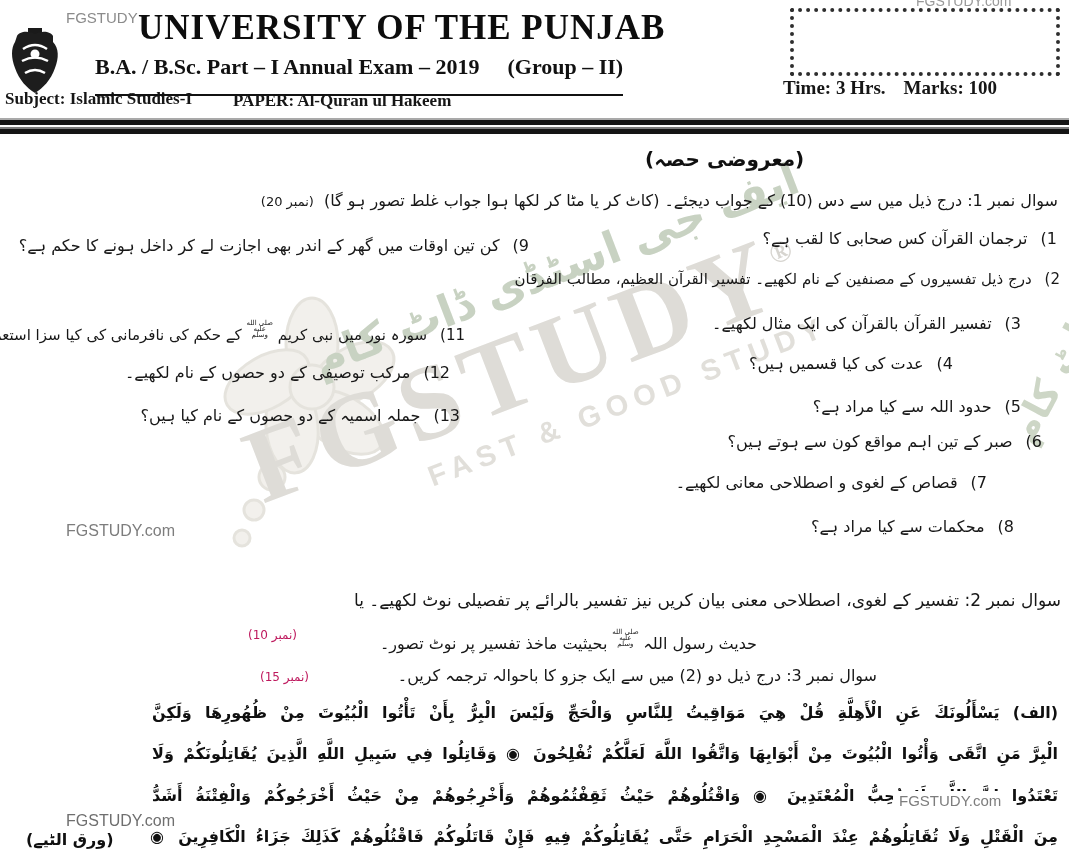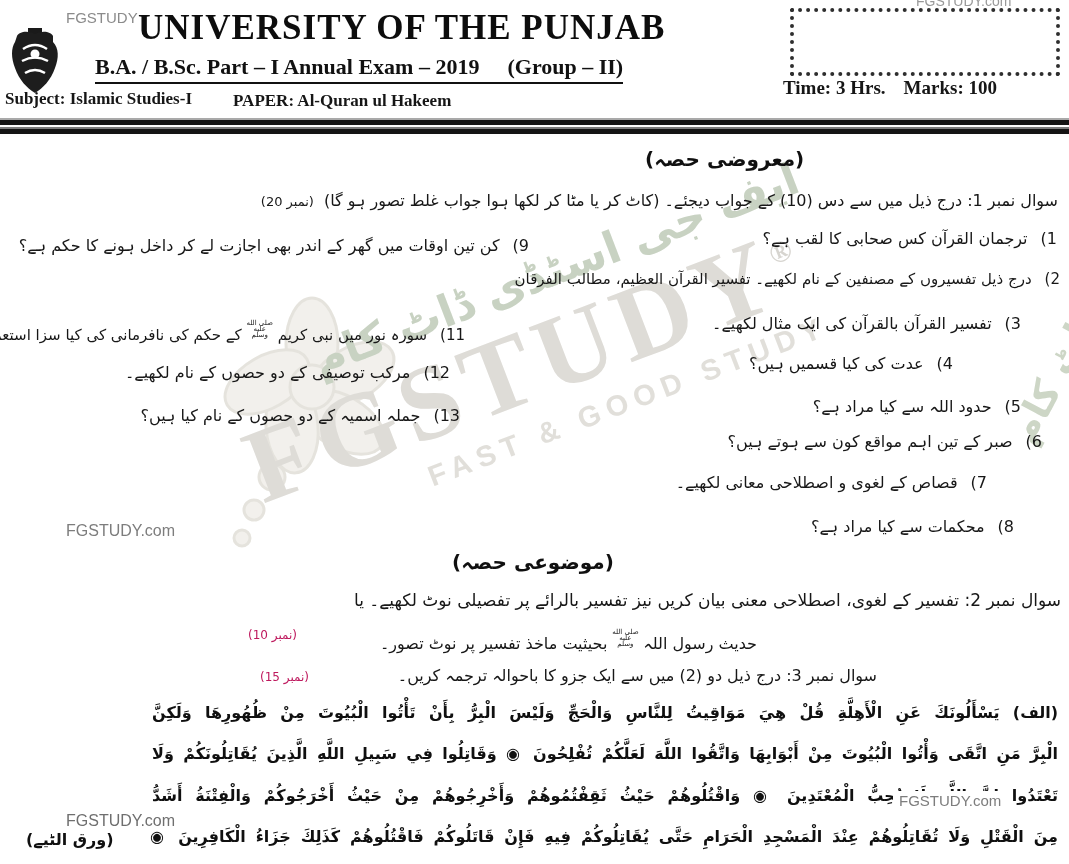--- a/index.html
+++ b/index.html
@@ -10,21 +10,21 @@
   }
   .abs{position:absolute;}
   
   .uni-title{
     left:138px;top:8px;font-family:"Liberation Serif",serif;
     font-size:35px;font-weight:bold;letter-spacing:1px;color:#0d0d0d;white-space:nowrap;
   }
   .exam-line{
     left:95px;top:54px;font-family:"Liberation Serif",serif;
     font-size:22px;font-weight:bold;color:#111;white-space:nowrap;
-    border-bottom:2.5px solid #111;padding-bottom:2px;
+    border-bottom:2.5px solid #111;padding-bottom:14px;
   }
   .exam-line .grp{margin-left:28px;}
   .subject-line{left:5px;top:89px;font-family:"Liberation Serif",serif;font-size:17px;font-weight:bold;}
   .paper-line{left:233px;top:91px;font-family:"Liberation Serif",serif;font-size:17px;font-weight:bold;}
   .roll-box{left:790px;top:8px;width:262px;height:60px;border:4px dotted #2e2e2e;border-radius:2px;}
   .time-marks{left:783px;top:77px;font-family:"Liberation Serif",serif;font-size:19px;font-weight:bold;white-space:nowrap;}
   .time-marks .mk{margin-left:18px;}
   .rule{
     left:0;right:0;top:118px;height:19px;
     background:linear-gradient(180deg,#a9a9a9 0 2px,#141414 2px 7px,#fdfdfd 7px 9px,#7c7c7c 9px 11px,#141414 11px 16px,#fdfdfd 16px);
@@ -128,21 +128,20 @@
   <div class="q" style="top:397px;right:48px;z-index:2;"><span class="m">(5</span><span>حدود اللہ سے کیا مراد ہے؟</span></div>
   <div class="q" style="top:432px;right:27px;z-index:2;"><span class="m">(6</span><span>صبر کے تین اہم مواقع کون سے ہوتے ہیں؟</span></div>
   <div class="q" style="top:473px;right:82px;z-index:2;"><span class="m">(7</span><span>قصاص کے لغوی و اصطلاحی معانی لکھیے۔</span></div>
   <div class="q" style="top:517px;right:55px;z-index:2;"><span class="m">(8</span><span>محکمات سے کیا مراد ہے؟</span></div>
 
   <div class="q" style="top:236px;right:540px;z-index:2;"><span class="m">(9</span><span>کن تین اوقات میں گھر کے اندر بھی اجازت لے کر داخل ہونے کا حکم ہے؟</span></div>
   <div class="q" style="top:320px;right:604px;font-size:15px;z-index:2;"><span class="m">(11</span><span>سورہ نور میں نبی کریم</span><span class="saw">صلى الله عليه وسلم</span><span>کے حکم کی نافرمانی کی کیا سزا استعمال کی گئی ہے؟</span></div>
   <div class="q" style="top:363px;right:619px;z-index:2;"><span class="m">(12</span><span>مرکب توصیفی کے دو حصوں کے نام لکھیے۔</span></div>
   <div class="q" style="top:406px;right:609px;z-index:2;"><span class="m">(13</span><span>جملہ اسمیہ کے دو حصوں کے نام کیا ہیں؟</span></div>
 
-  <div class="sec-head" style="left:452px;top:550px;z-index:2;">(موضوعی حصہ)</div>
 
   <div class="q" style="top:590px;right:8px;font-size:17px;z-index:2;">سوال نمبر 2: تفسیر کے لغوی، اصطلاحی معنی بیان کریں نیز تفسیر بالرائے پر تفصیلی نوٹ لکھیے۔ یا</div>
 
   <div class="q" style="top:629px;right:312px;z-index:2;">
     <span>حدیث رسول اللہ</span><span class="saw">صلى الله عليه وسلم</span><span>بحیثیت ماخذ تفسیر پر نوٹ تصور۔</span>
   </div>
   <span class="marks" style="left:248px;top:628px;z-index:2;">(10 نمبر)</span>
 
   <div class="q" style="top:666px;right:192px;z-index:2;">سوال نمبر 3: درج ذیل دو (2) میں سے ایک جزو کا باحوالہ ترجمہ کریں۔</div>
   <span class="marks" style="left:260px;top:670px;z-index:2;">(15 نمبر)</span>

